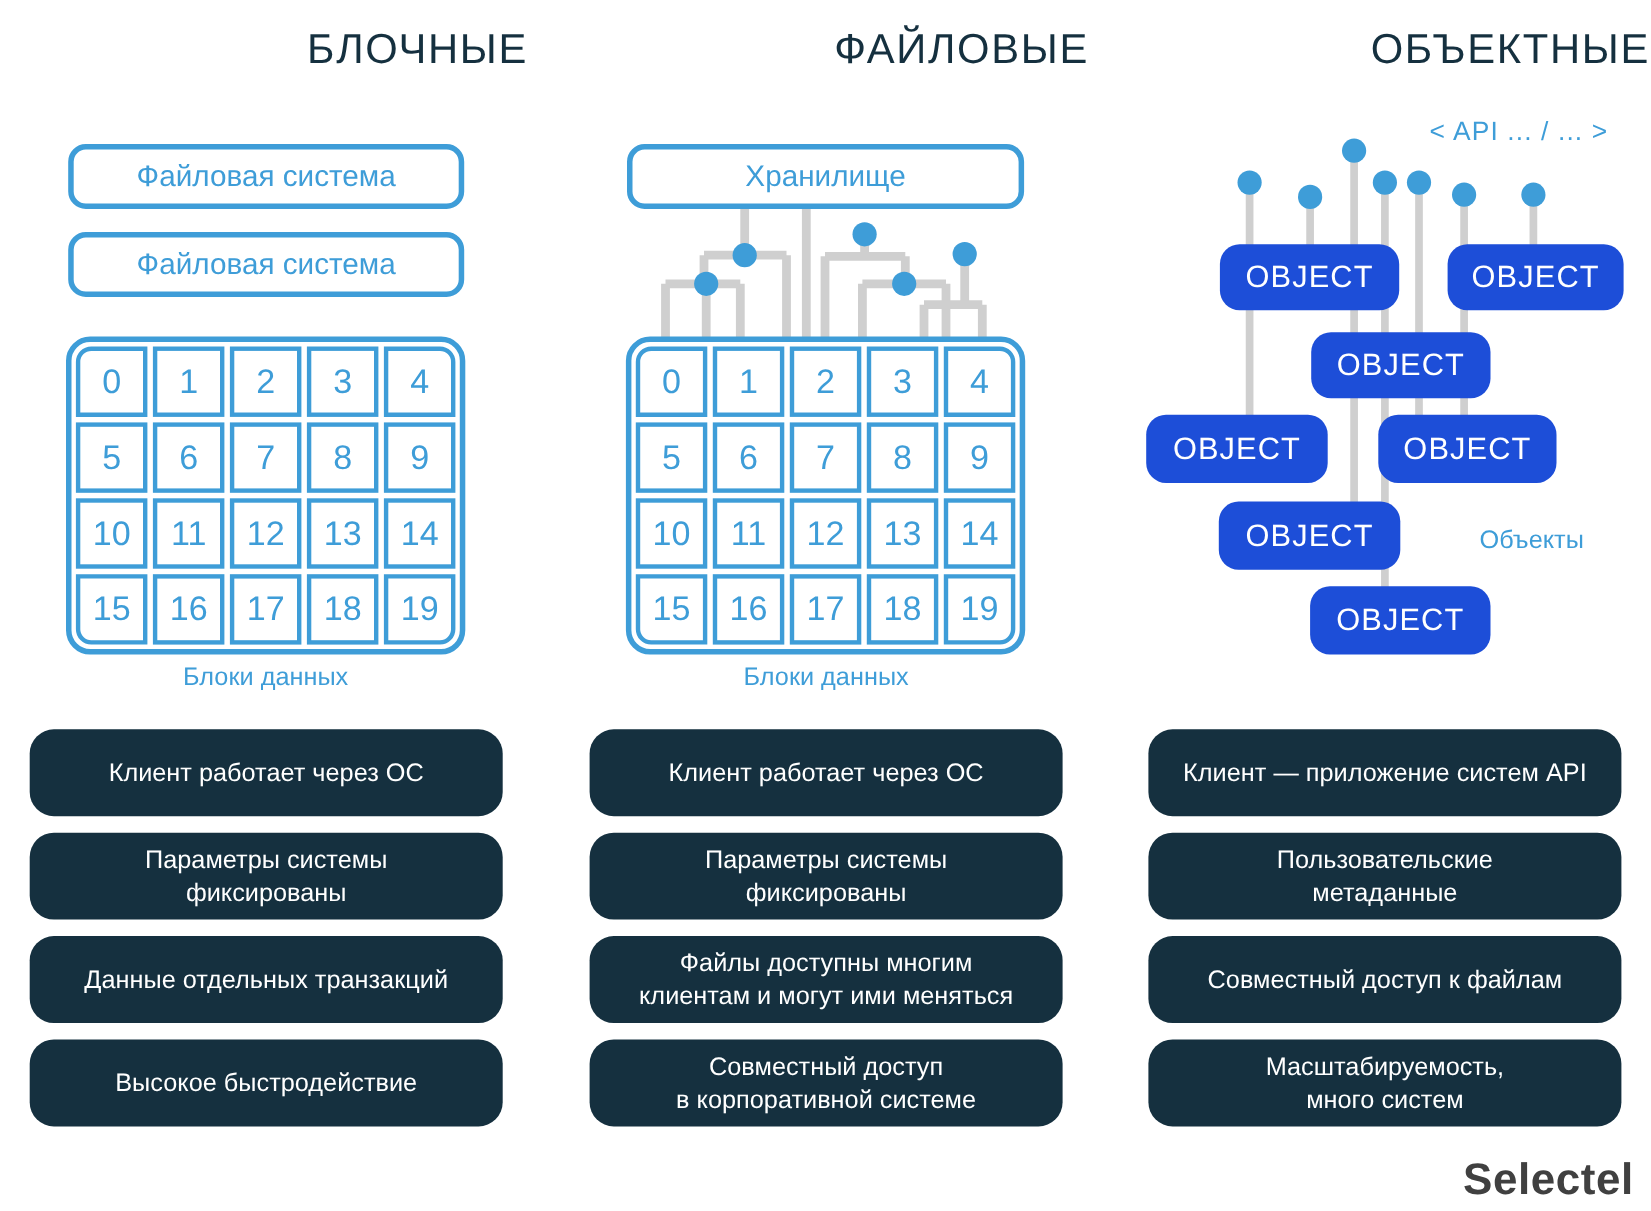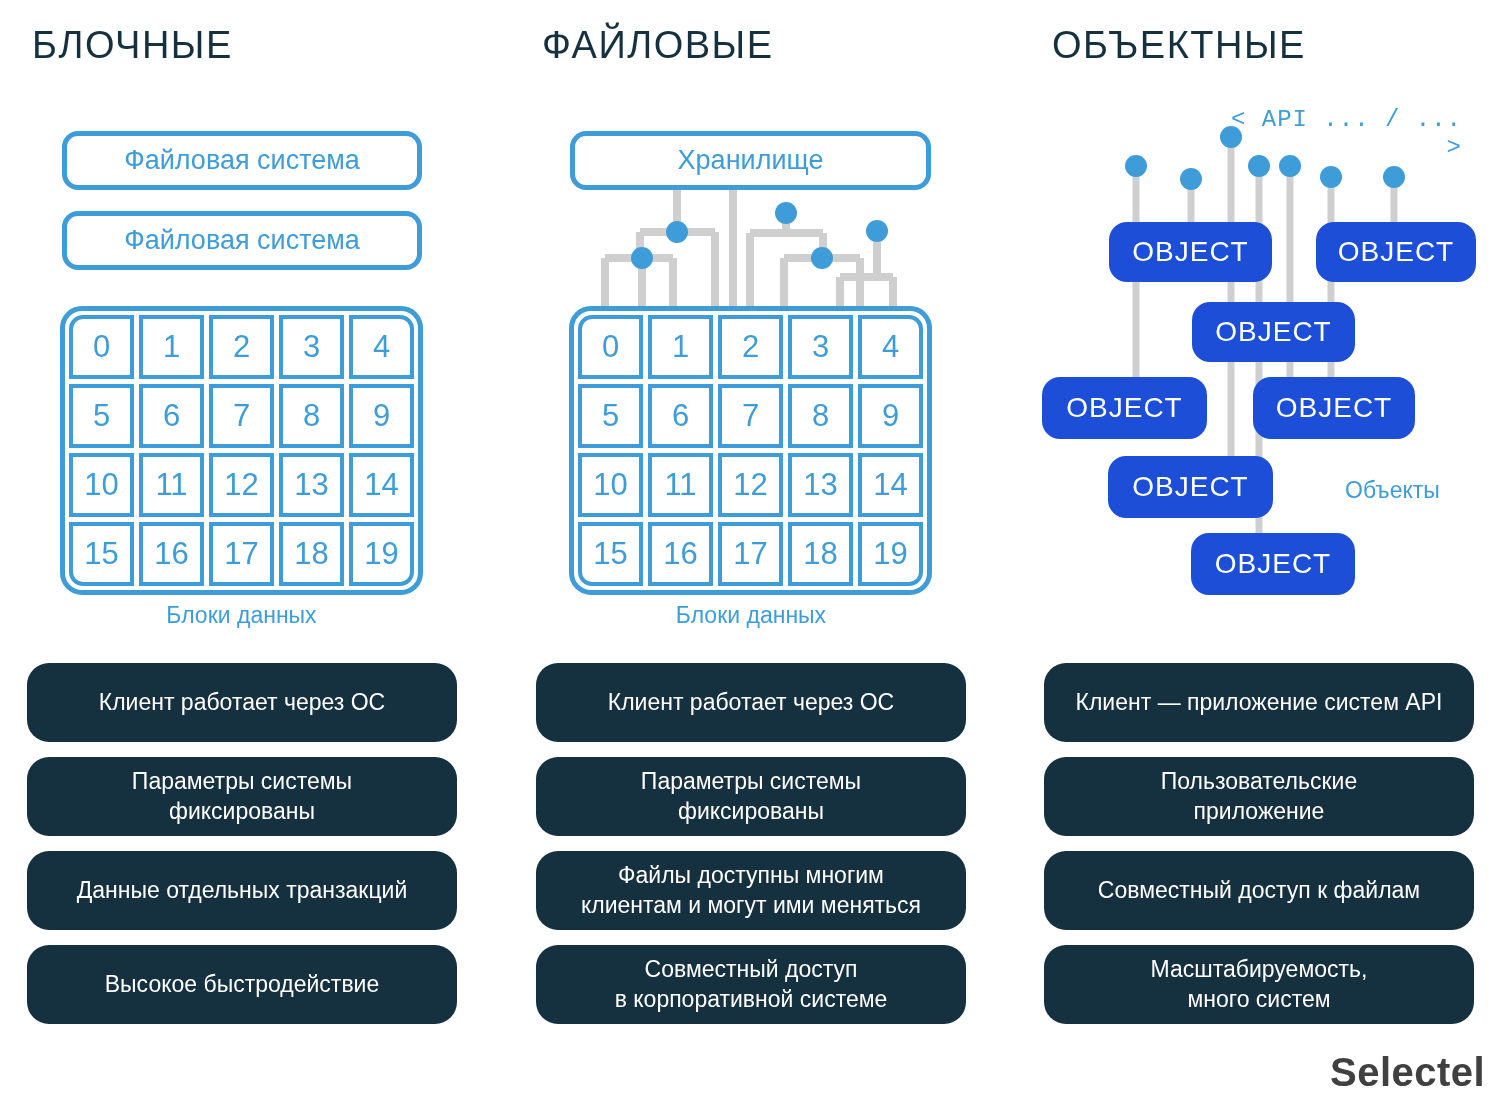--- a/index.html
+++ b/index.html
@@ -1,20 +1,20 @@
 <!DOCTYPE html>
 <html><head>
 <meta charset="utf-8">
 <style>
   html,body{margin:0;padding:0;background:#ffffff;}
   .stage{position:relative;width:1501px;height:1101px;background:#ffffff;overflow:hidden;
          font-family:"Liberation Sans", sans-serif;}
   .abs{position:absolute;}
-  .col-title{top:24px;height:42px;line-height:42px;text-align:left;
-             font-size:38px;font-weight:500;letter-spacing:1.5px;color:#15303f;z-index:2;margin-left:32px;}
+  .col-title{top:24px;height:42px;line-height:42px;text-align:right;
+             font-size:38px;font-weight:500;letter-spacing:1.5px;color:#15303f;z-index:2;}
   .outline-box{border:5px solid #3e9dd8;border-radius:16px;background:#ffffff;
                display:flex;align-items:center;justify-content:center;
                color:#3e9dd8;font-size:27px;font-weight:500;z-index:2;}
   .grid{border:5px solid #3e9dd8;border-radius:22px;background:#ffffff;padding:4px;z-index:2;}
   .grid-cells{display:grid;grid-template-columns:repeat(5,65px);grid-auto-rows:64px;gap:5px;}
   .cell{border:4px solid #3e9dd8;display:flex;align-items:center;justify-content:center;
         color:#3e9dd8;font-size:31px;font-weight:500;}
   .grid-cells .cell:nth-child(1){border-top-left-radius:14px;}
   .grid-cells .cell:nth-child(5){border-top-right-radius:14px;}
   .grid-cells .cell:nth-child(16){border-bottom-left-radius:14px;}
@@ -121,21 +121,21 @@
   <div class="abs feat-col" style="left:536px;top:663px;">
     <div class="feat">Клиент работает через ОС</div>
     <div class="feat">Параметры системы
 фиксированы</div>
     <div class="feat">Файлы доступны многим
 клиентам и могут ими меняться</div>
     <div class="feat">Совместный доступ
 в корпоративной системе</div>
   </div>
 
-  <div class="abs blue-note" style="left:1230px;top:106px;width:232px;text-align:right;font-size:24px;letter-spacing:1px;font-family:Liberation Mono, monospace;">&lt; API ... / ... &gt;</div>
+  <div class="abs blue-note" style="left:1230px;top:106px;width:232px;text-align:right;font-size:24px;letter-spacing:1px;">&lt; API ... / ... &gt;</div>
 
   <svg class="abs conn" style="left:1030px;top:125px;" width="460" height="480" viewBox="0 0 460 480">
     <path fill="none" stroke="#cfcfcf" stroke-width="7" d="M106,41V262 M161,54V110 M201,12V341 M229,41V420 M260,41V262 M301,52V262 M364,52V110"></path>
     <g fill="#3e9dd8">
       <circle cx="106" cy="41" r="11"></circle>
       <circle cx="161" cy="54" r="11"></circle>
       <circle cx="201" cy="12" r="11"></circle>
       <circle cx="229" cy="41" r="11"></circle>
       <circle cx="260" cy="41" r="11"></circle>
       <circle cx="301" cy="52" r="11"></circle>
@@ -149,21 +149,21 @@
   <div class="abs obj" style="left:1042px;top:377px;width:165px;height:62px;">OBJECT</div>
   <div class="abs obj" style="left:1253px;top:377px;width:162px;height:62px;">OBJECT</div>
   <div class="abs obj" style="left:1108px;top:456px;width:165px;height:62px;">OBJECT</div>
   <div class="abs obj" style="left:1191px;top:533px;width:164px;height:62px;">OBJECT</div>
 
   <div class="abs blue-note" style="left:1345px;top:476px;">Объекты</div>
 
   <div class="abs feat-col" style="left:1044px;top:663px;">
     <div class="feat">Клиент — приложение систем API</div>
     <div class="feat">Пользовательские
-приложение</div>
+метаданные</div>
     <div class="feat">Совместный доступ к файлам</div>
     <div class="feat">Масштабируемость,
 много систем</div>
   </div>
 
   <div class="abs logo" style="left:1330px;top:1050px;width:152px;text-align:right;">Selectel</div>
 
 </div>
 
 </body></html>

